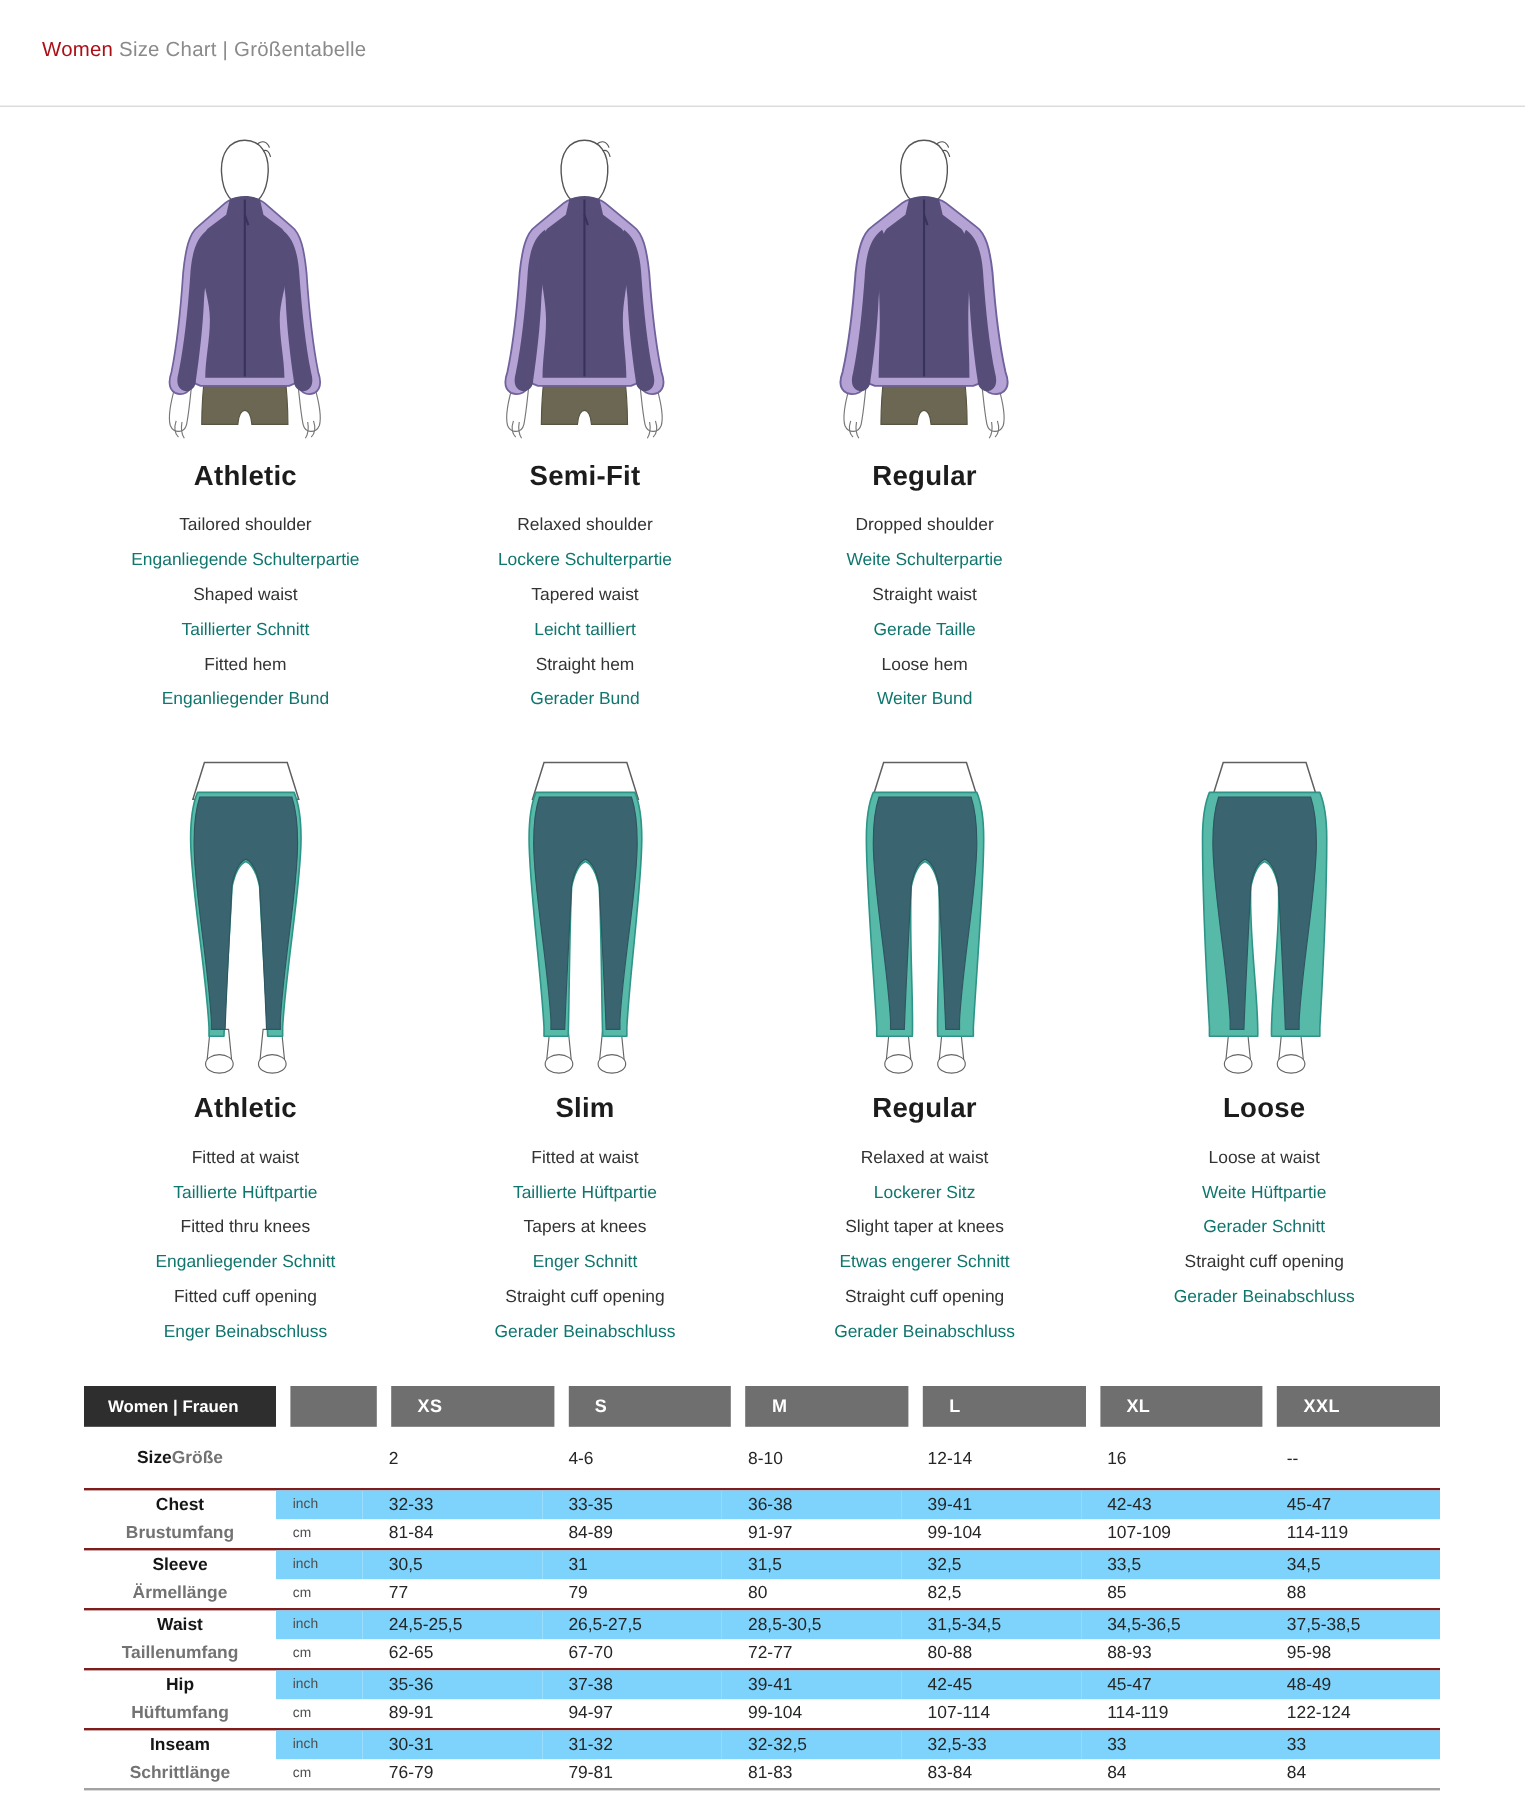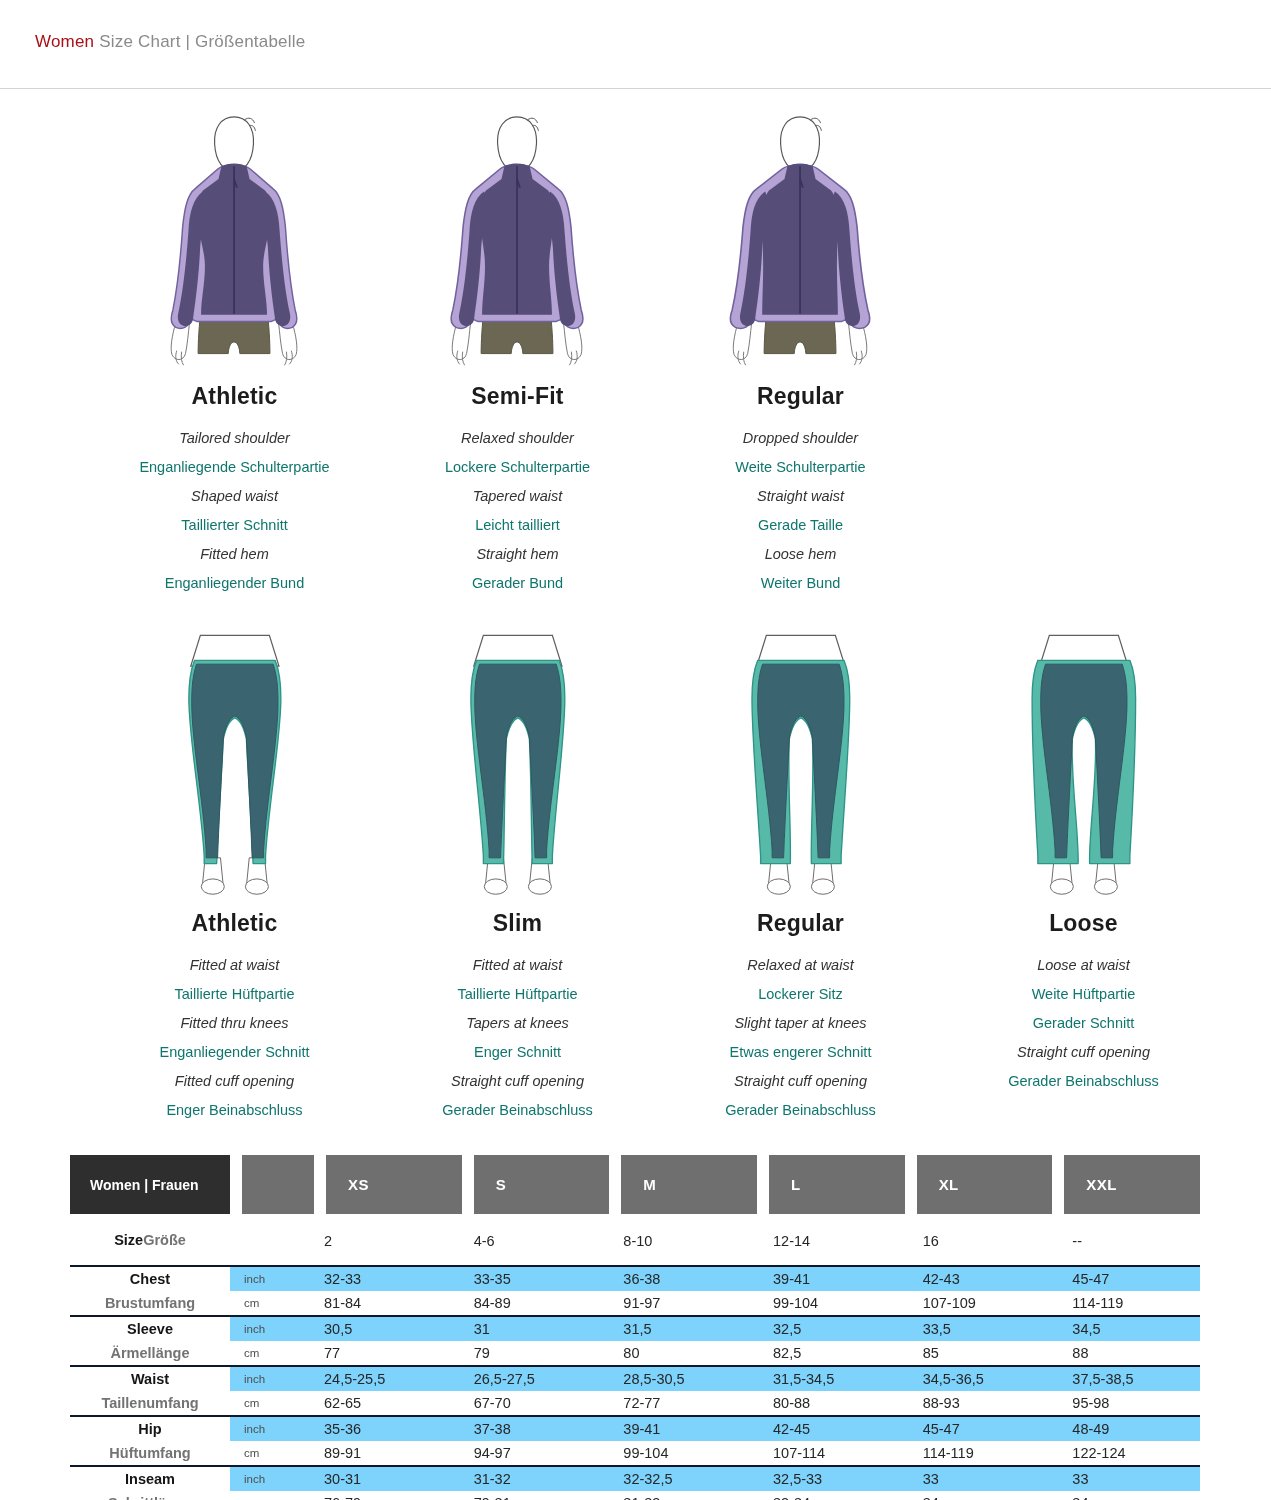--- a/index.html
+++ b/index.html
@@ -6,51 +6,51 @@
   body{font-family:"Liberation Sans",sans-serif;-webkit-font-smoothing:antialiased;}
   .page{width:1271px;height:1500px;background:#fff;overflow:hidden;position:relative;}
 
   
   .page-header{height:89px;box-sizing:border-box;border-bottom:1px solid #d4d4d4;padding:32px 0 0 35px;}
   .page-title{margin:0;font-size:17px;font-weight:normal;letter-spacing:.2px;}
   .h-red{color:#ad0f16;}
   .h-gray{color:#8a8a8a;}
 
   
-  .fits{display:grid;grid-template-columns:repeat(4,283px);padding-left:93px;}
+  .fits{display:grid;grid-template-columns:repeat(4,283px);padding-left:63px;}
   .fits.jackets{margin-top:22px;}
   .fits.pants{margin-top:24px;}
   .fit-card{text-align:center;}
   .figure{display:flex;justify-content:center;}
   .figure svg{display:block;}
   .figure.jacket svg{height:262px;}
   .figure.pantsfig svg{height:278px;}
   .fit-title{font-size:23px;color:#1c1c1c;margin:10px 0 14px 0;font-weight:700;letter-spacing:.2px;}
   .fit-card p{margin:0;height:29px;line-height:29px;font-size:14.5px;}
-  .fit-card p.en{color:#333;font-style:italic;}
+  .fit-card p.en{color:#333;}
   .fit-card p.de{color:#0f766e;}
 
   
   #size-table{width:1130px;margin:30px 0 0 70px;}
   .t-row{display:grid;grid-template-columns:160px 72px repeat(6,1fr);}
   .t-cell{display:flex;align-items:center;box-sizing:border-box;min-width:0;}
-  .t-head{height:59px;margin-bottom:3px;gap:12px;}
+  .t-head{height:34px;margin-bottom:3px;gap:12px;}
   .t-head .t-cell{background:#6f6f6f;color:#fff;font-weight:bold;}
   .t-head .t-corner{background:#2e2e2e;padding-left:20px;font-size:14px;}
   .t-sizehead{padding-left:22px;font-size:15px;letter-spacing:.4px;}
   .t-size-row{height:48px;}
   .t-size-row .t-lab{flex-direction:row;line-height:1.5;}
   .t-lab{justify-content:center;font-weight:bold;font-size:14.5px;text-align:center;}
   .lab-en{color:#151515;}
   .lab-de{color:#737373;}
   .t-unit{font-size:11.5px;color:#4e4e4e;padding-left:14px;}
   .t-val{padding-left:22px;font-size:14.5px;color:#262626;}
   .t-data{height:24px;}
   .striped .t-cell:not(.t-lab){background:#7dd3fc;}
-  .sep{border-top:2px solid #0f172a;}
+  .sep{border-top:2px solid #7f1d1d;}
   .last{border-bottom:2px solid #a2a2a2;}
 </style>
 </head>
 <body>
 
 <div class="page">
 
   <header class="page-header">
     <h1 class="page-title"><span class="h-red">Women</span> <span class="h-gray">Size Chart | Größentabelle</span></h1>
   </header>

